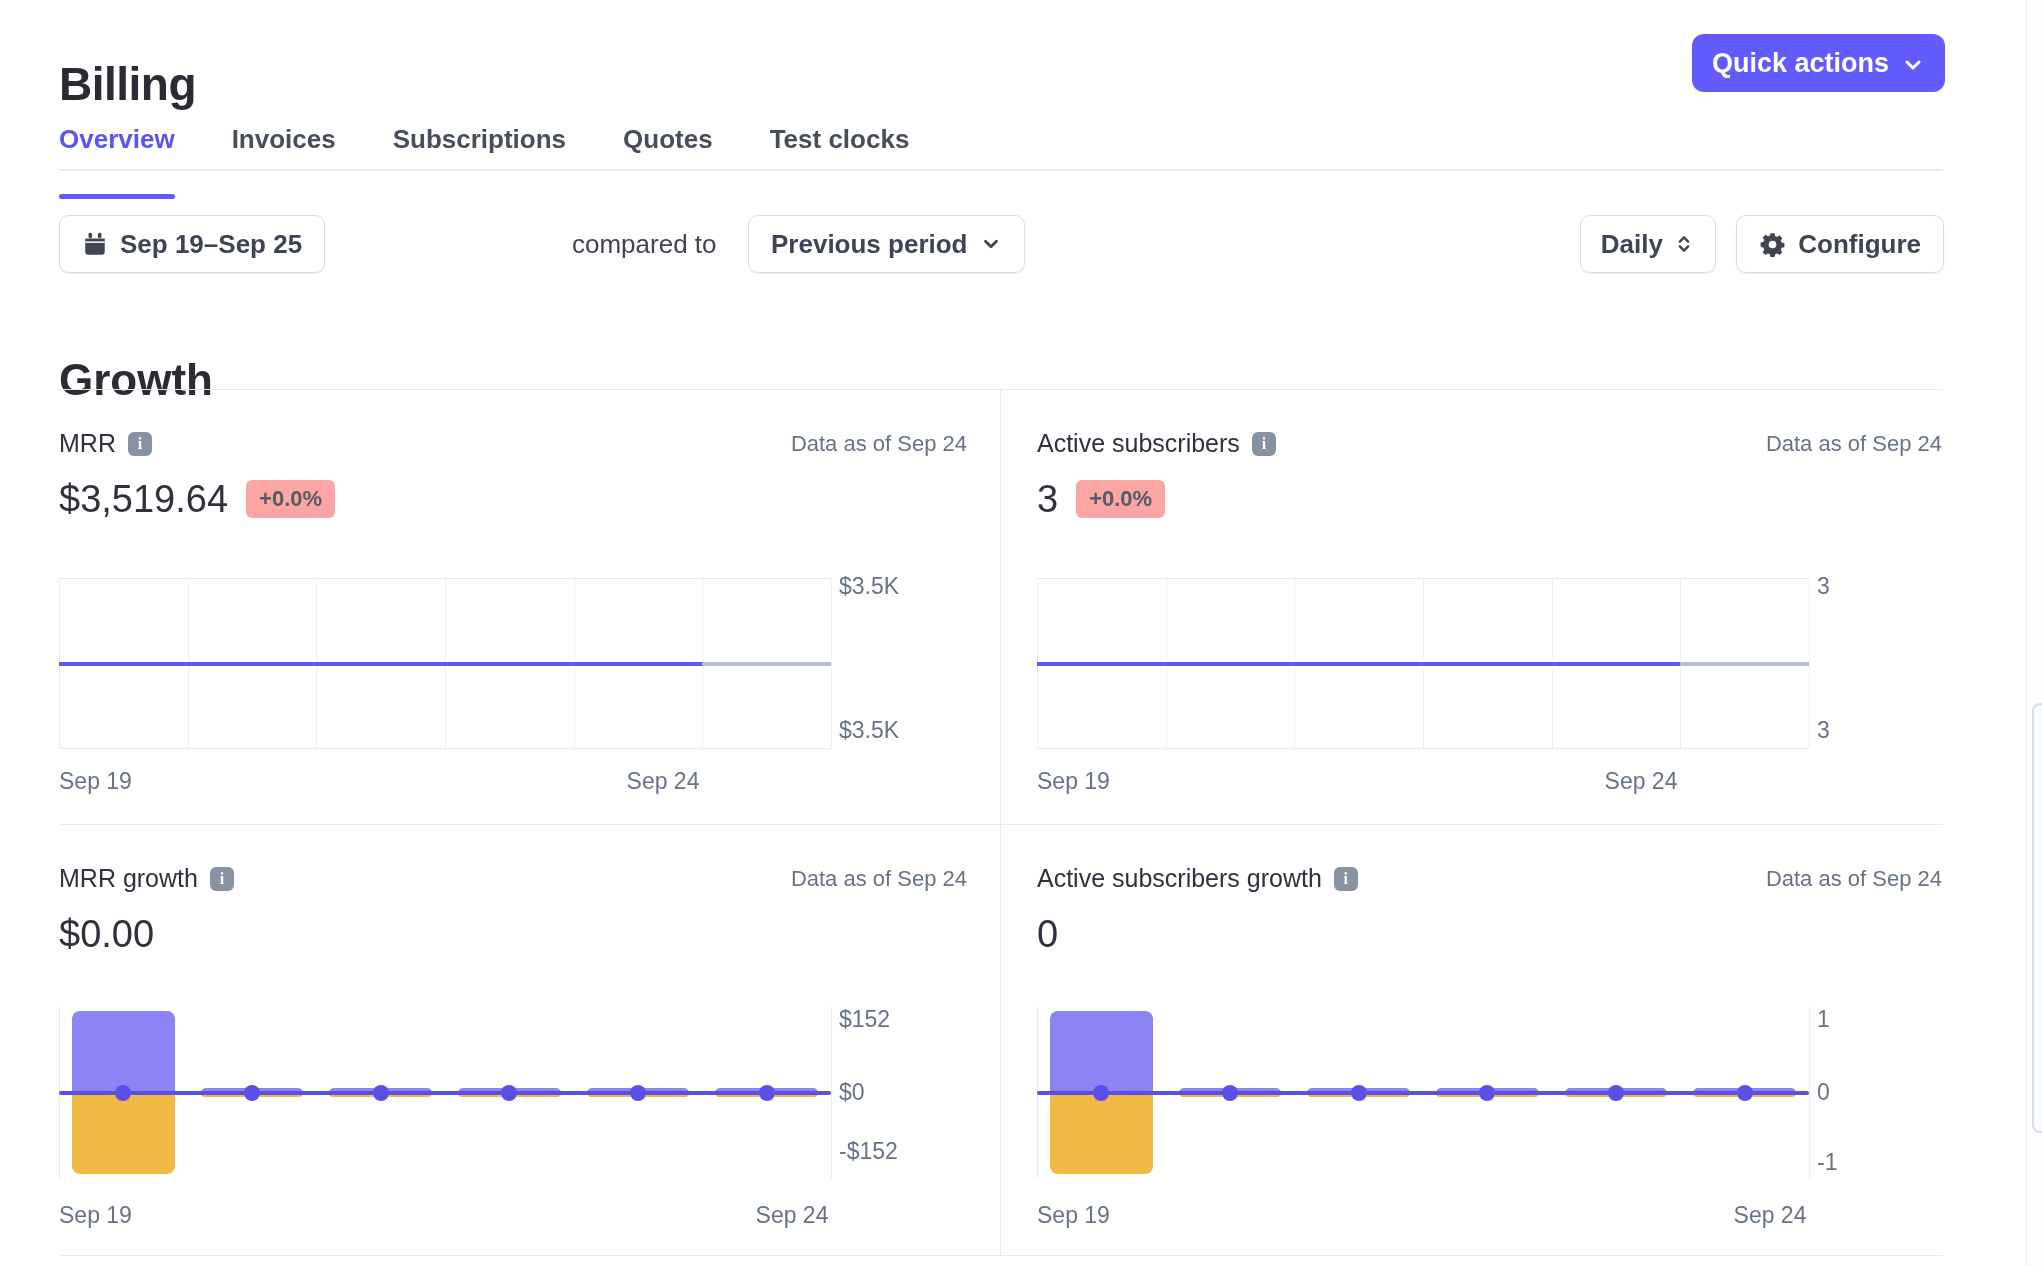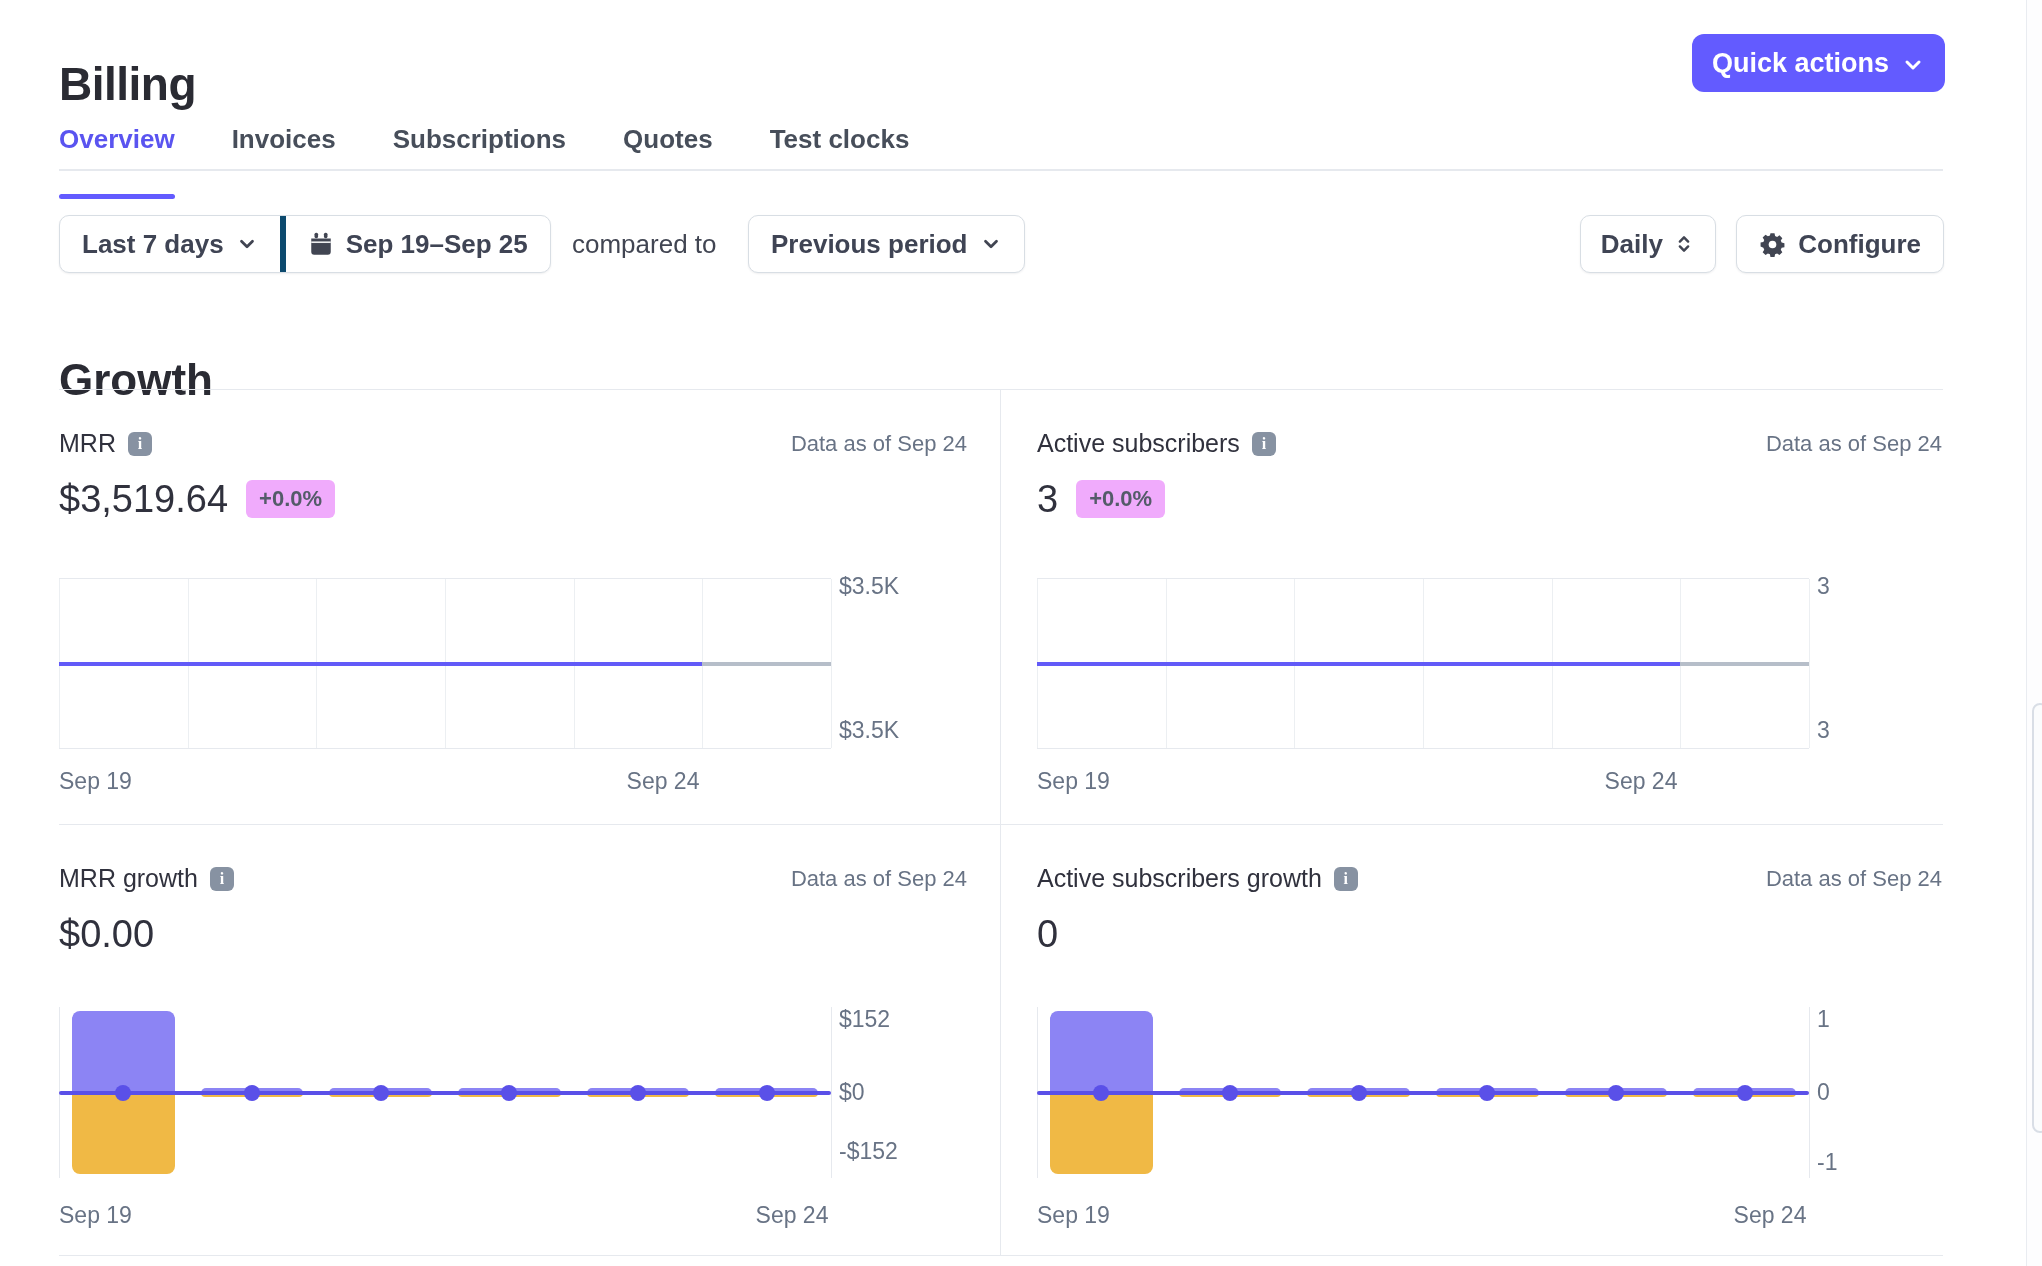--- a/index.html
+++ b/index.html
@@ -54,21 +54,21 @@
   .card-head{position:absolute;top:39px;left:0;right:0;display:flex;align-items:center;}
   .card-title{font-size:25px;font-weight:500;color:#30313d;}
   .info-icon{
     width:24px;height:24px;margin-left:12px;border-radius:6px;background:#8792a2;
     color:#fff;font-size:16px;font-weight:700;display:inline-flex;align-items:center;justify-content:center;
     font-family:"Liberation Serif", serif;cursor:pointer;
   }
   .data-as-of{margin-left:auto;font-size:22px;font-weight:400;color:#687385;}
   .value-row{position:absolute;top:86px;left:0;display:flex;align-items:center;gap:18px;height:46px;}
   .metric-value{font-size:38px;font-weight:500;color:#30313d;}
-  .badge{background:#f0abfc;color:#545b69;font-size:22px;font-weight:600;border-radius:6px;padding:6px 13px;}
+  .badge{background:#fca5a5;color:#545b69;font-size:22px;font-weight:600;border-radius:6px;padding:6px 13px;}
   
   .chart{position:absolute;left:0;right:0;}
   .row1 .chart{top:188px;}
   .row2 .chart{top:182px;}
   .plot{position:absolute;left:0;top:0;}
   .plot.bordered{border-top:1px solid #e6e9ee;border-bottom:1px solid #e6e9ee;}
   .vgrid{position:absolute;top:0;bottom:0;width:1px;background:#eceff2;}
   .lineseg{position:absolute;height:4px;}
   .edge{position:absolute;top:0;bottom:0;width:1px;background:#e6e9ee;}
   .zeroline{position:absolute;left:0;right:0;height:1px;background:#e6e9ee;}
@@ -103,28 +103,20 @@
 <div class="tabs-divider"></div>
 <nav class="tabs">
   <div class="tab active">Overview</div>
   <div class="tab">Invoices</div>
   <div class="tab">Subscriptions</div>
   <div class="tab">Quotes</div>
   <div class="tab">Test clocks</div>
 </nav>
 
 <div class="btn filter-group">
-  <div class="filter-seg">
-    <span>Last 7 days</span>
-    <span class="icon">
-      <svg width="22" height="22" viewBox="0 0 16 16" fill="none">
-          <path d="M4 6l4 4 4-4" stroke="currentColor" stroke-width="2" stroke-linecap="round" stroke-linejoin="round"></path>
-        </svg>
-    </span>
-  </div>
   <div class="filter-seg">
     <span class="icon">
       <svg width="26" height="26" viewBox="0 0 16 16" fill="currentColor">
           <rect x="4" y="1" width="2.2" height="3.4" rx="1"></rect>
           <rect x="9.8" y="1" width="2.2" height="3.4" rx="1"></rect>
           <path d="M2 4.6h12v8.2a1.8 1.8 0 0 1-1.8 1.8H3.8A1.8 1.8 0 0 1 2 12.8z"></path>
           <rect x="2" y="6.4" width="12" height="1" fill="#fff" opacity="0.9"></rect>
         </svg>
     </span>
     <span>Sep 19–Sep 25</span>

